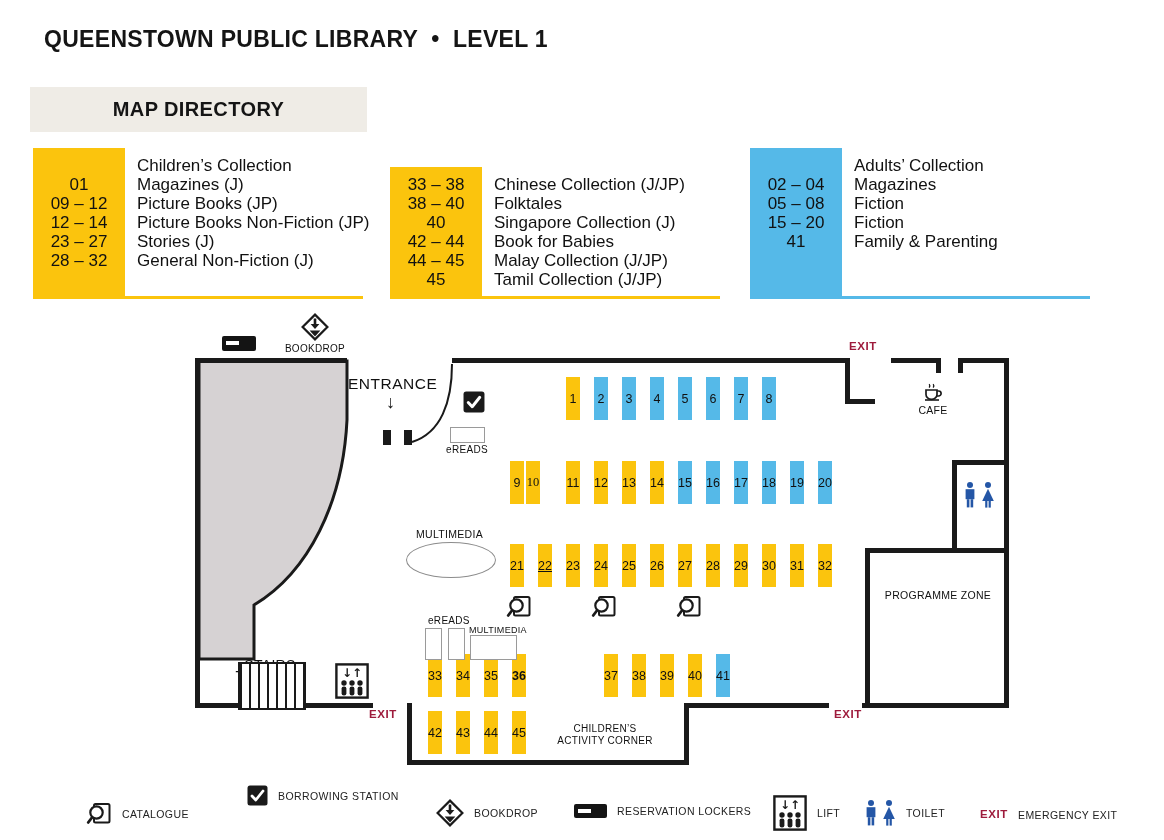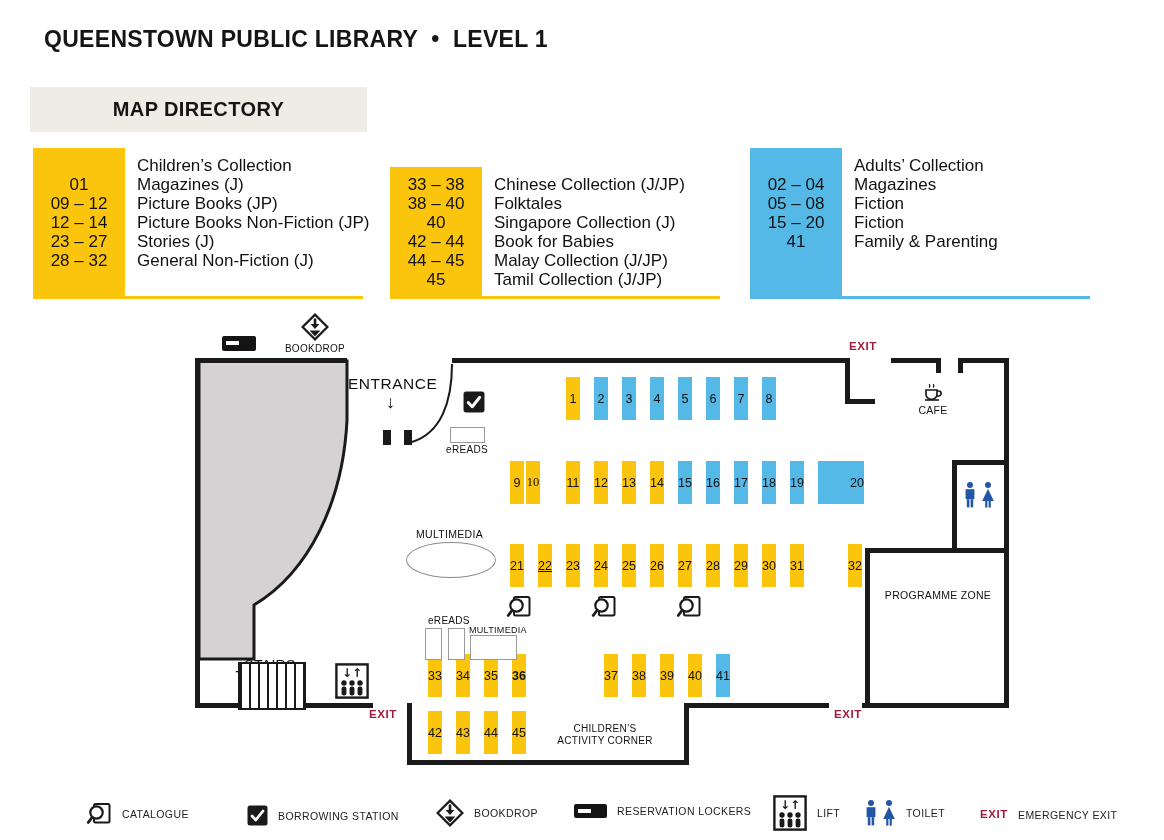--- a/index.html
+++ b/index.html
@@ -321,33 +321,33 @@
         <div class="shelf yellow" style="left: 526px; top: 461px; font-family: Liberation Serif, serif;">10</div>
         <div class="shelf yellow" style="left: 566px; top: 461px;">11</div>
         <div class="shelf yellow" style="left: 594px; top: 461px;">12</div>
         <div class="shelf yellow" style="left: 622px; top: 461px;">13</div>
         <div class="shelf yellow" style="left: 650px; top: 461px;">14</div>
         <div class="shelf blue" style="left: 678px; top: 461px;">15</div>
         <div class="shelf blue" style="left: 706px; top: 461px;">16</div>
         <div class="shelf blue" style="left: 734px; top: 461px;">17</div>
         <div class="shelf blue" style="left: 762px; top: 461px;">18</div>
         <div class="shelf blue" style="left: 790px; top: 461px;">19</div>
-        <div class="shelf blue" style="left: 818px; top: 461px; padding-left: 32px;">20</div>
+        <div class="shelf blue" style="left: 818px; top: 461px;">20</div>
         <div class="shelf yellow" style="left: 510px; top: 544px;">21</div>
         <div class="shelf yellow" style="left: 538px; top: 544px; text-decoration: underline;">22</div>
         <div class="shelf yellow" style="left: 566px; top: 544px;">23</div>
         <div class="shelf yellow" style="left: 594px; top: 544px;">24</div>
         <div class="shelf yellow" style="left: 622px; top: 544px;">25</div>
         <div class="shelf yellow" style="left: 650px; top: 544px;">26</div>
         <div class="shelf yellow" style="left: 678px; top: 544px;">27</div>
         <div class="shelf yellow" style="left: 706px; top: 544px;">28</div>
         <div class="shelf yellow" style="left: 734px; top: 544px;">29</div>
         <div class="shelf yellow" style="left: 762px; top: 544px;">30</div>
         <div class="shelf yellow" style="left: 790px; top: 544px;">31</div>
-        <div class="shelf yellow" style="left: 818px; top: 544px; margin-left: 30px;">32</div>
+        <div class="shelf yellow" style="left: 818px; top: 544px;">32</div>
         <div class="shelf yellow" style="left: 428px; top: 654px;">33</div>
         <div class="shelf yellow" style="left: 456px; top: 654px;">34</div>
         <div class="shelf yellow" style="left: 484px; top: 654px;">35</div>
         <div class="shelf yellow" style="left: 512px; top: 654px; font-weight: bold;">36</div>
         <div class="shelf yellow" style="left: 604px; top: 654px; text-align: right;">37</div>
         <div class="shelf yellow" style="left: 632px; top: 654px;">38</div>
         <div class="shelf yellow" style="left: 660px; top: 654px;">39</div>
         <div class="shelf yellow" style="left: 688px; top: 654px;">40</div>
         <div class="shelf blue" style="left: 716px; top: 654px;">41</div>
         <div class="shelf yellow" style="left: 428px; top: 711px;">42</div>
@@ -359,21 +359,21 @@
 
   <div class="leg-item" style="left:86px;top:802px;">
     <svg width="26" height="24" viewBox="0 0 26 24">
       <rect x="8" y="2" width="15.5" height="18.5" rx="1.5" fill="#fff" stroke="#1a1a1a" stroke-width="2"></rect>
       <circle cx="10.5" cy="10.5" r="6.2" fill="#fff" stroke="#1a1a1a" stroke-width="2.2"></circle>
       <line x1="6" y1="15.5" x2="2.2" y2="20.5" stroke="#1a1a1a" stroke-width="2.8" stroke-linecap="round"></line>
     </svg>
     <span class="leg-label">CATALOGUE</span>
   </div>
 
-  <div class="leg-item" style="left:237px;top:805px;padding-left:10px;">
+  <div class="leg-item" style="left:237px;top:785px;padding-left:10px;">
     <svg width="21" height="21" viewBox="0 0 21 21">
       <rect x="0.5" y="0.5" width="20" height="20" rx="2.5" fill="#1a1a1a"></rect>
       <path d="M5,11 l3.8,4 L16,6" fill="none" stroke="#fff" stroke-width="2.8" stroke-linecap="round" stroke-linejoin="round"></path>
     </svg>
     <span class="leg-label">BORROWING STATION</span>
   </div>
 
   <div class="leg-item" style="left:436px;top:799px;">
     <svg width="28" height="28" viewBox="0 0 28 28">
       <path d="M14,1.6 L26.4,14 L14,26.4 L1.6,14 Z" fill="#fff" stroke="#1a1a1a" stroke-width="2.2"></path>

